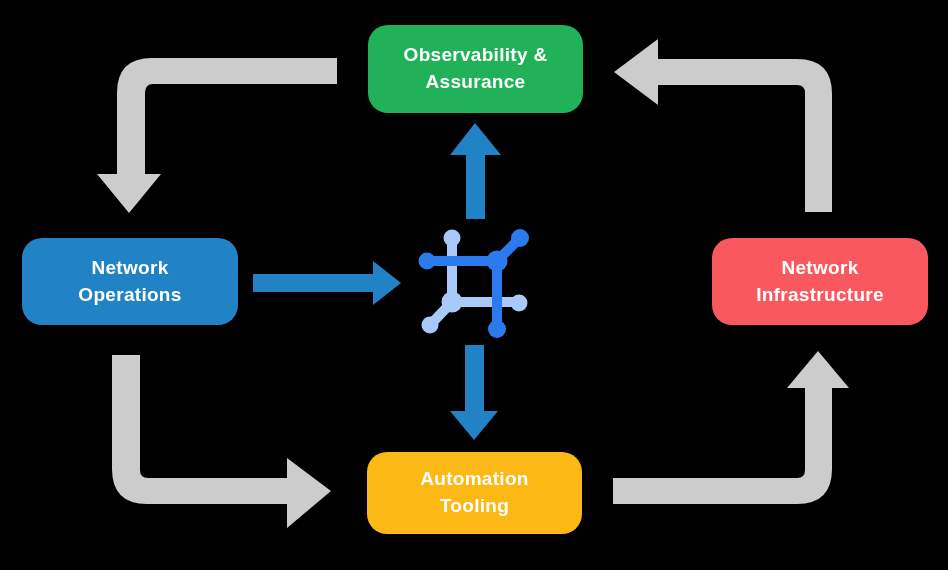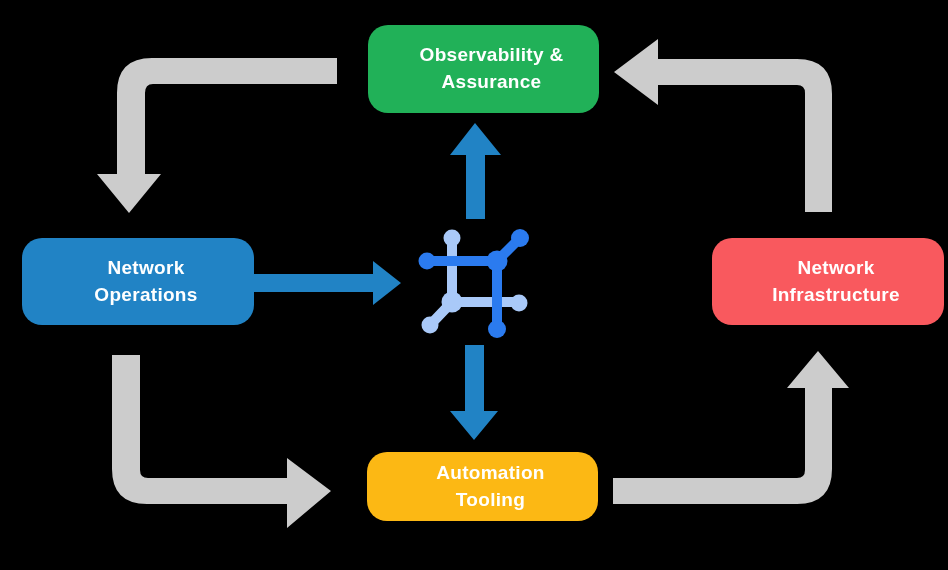--- a/index.html
+++ b/index.html
@@ -21,27 +21,26 @@
     border-radius: 20px;
     display: flex;
     align-items: center;
     justify-content: center;
     text-align: center;
     color: #ffffff;
     font-size: 19px;
     font-weight: 600;
     line-height: 1.42;
     letter-spacing: 0.3px;
-    padding-left: 16px;
   }
   .node-label { white-space: pre-line; }
   .box-observability { left: 368px; top: 25px;  width: 215px; height: 88px; }
   .box-operations    { left: 22px;  top: 238px; width: 216px; height: 87px; }
   .box-infrastructure{ left: 712px; top: 238px; width: 216px; height: 87px; }
-  .box-automation    { left: 367px; top: 452px; width: 215px; height: 69px; }
+  .box-automation    { left: 367px; top: 452px; width: 215px; height: 82px; }
 </style>
 </head>
 <body>
 
 <div class="canvas">
 
   <svg class="layer" viewBox="0 0 948 570" aria-hidden="true">
 
     <path d="M 337 58 L 152 58 Q 117 58 117 93 L 117 174 L 97 174 L 129 213 L 161 174 L 145 174 L 145 93 Q 145 84 153 84 L 337 84 Z" fill="#CCCCCC"></path>
     <path d="M 832 212 L 832 94 Q 832 59 797 59 L 658 59 L 658 39 L 614 72 L 658 105 L 658 85 L 797 85 Q 805 85 805 93 L 805 212 Z" fill="#CCCCCC"></path>

